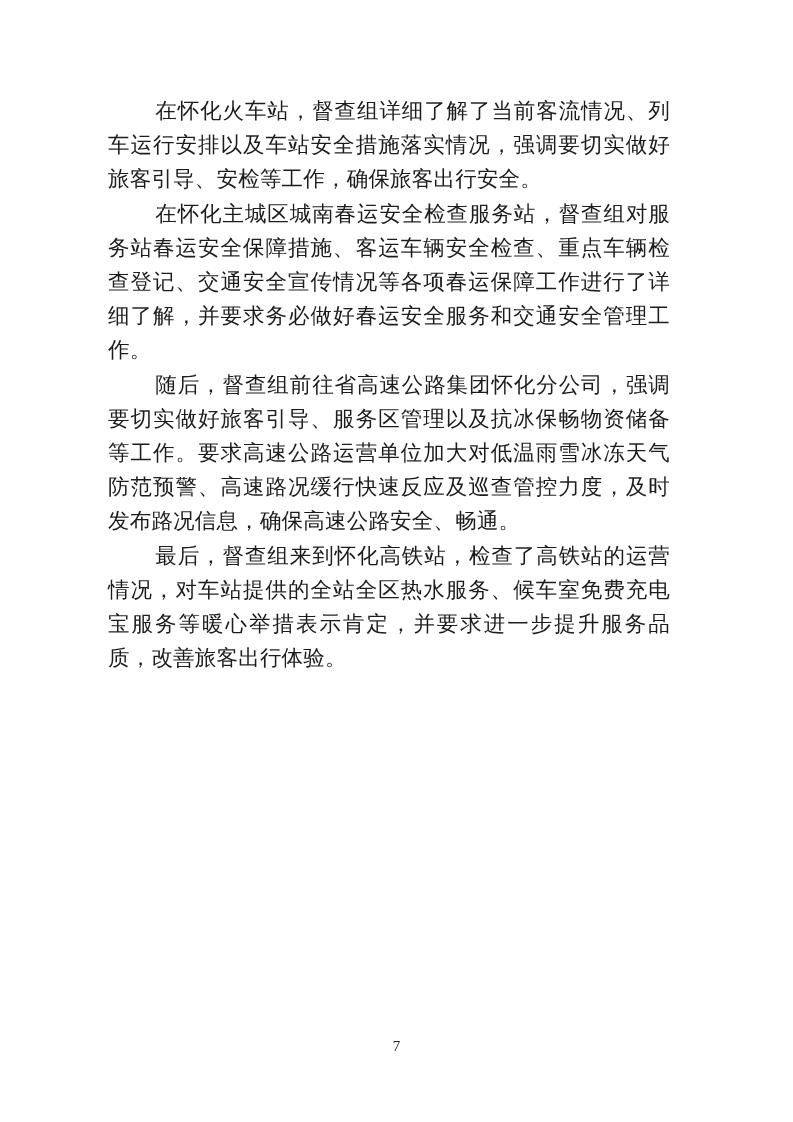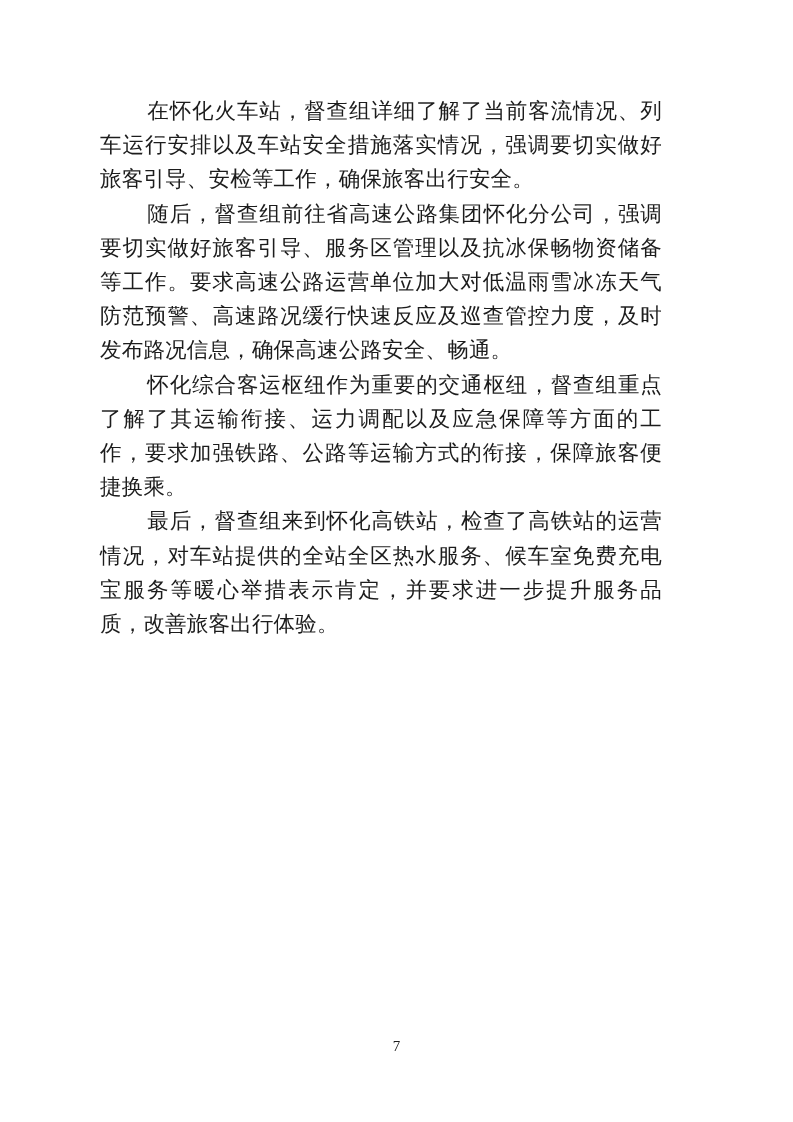--- a/index.html
+++ b/index.html
@@ -11,21 +11,21 @@
     position: relative;
     width: 793px;
     height: 1122px;
     background: #ffffff;
     overflow: hidden;
     font-family: "Liberation Serif", "DejaVu Serif", serif;
     color: #1c1c1c;
   }
   .text-block {
     position: absolute;
-    left: 100px;
+    left: 108px;
     top: 94px;
     width: 562px;
   }
   .text-block p {
     margin: 0;
     padding: 0;
     font-size: 21.5px;
     line-height: 34.2px;
     text-align: justify;
     text-justify: inter-ideograph;
@@ -43,18 +43,18 @@
     color: #1c1c1c;
     font-family: "Liberation Serif", "DejaVu Serif", serif;
   }
 </style>
 </head>
 <body>
 
 <div class="page">
   <div class="text-block">
     <p>在怀化火车站，督查组详细了解了当前客流情况、列车运行安排以及车站安全措施落实情况，强调要切实做好旅客引导、安检等工作，确保旅客出行安全。</p>
+    <p>在怀化主城区城南春运安全检查服务站，督查组对服务站春运安全保障措施、客运车辆安全检查、重点车辆检查登记、交通安全宣传情况等各项春运保障工作进行了详细了解，并要求务必做好春运安全服务和交通安全管理工作。</p>
     <p>随后，督查组前往省高速公路集团怀化分公司，强调要切实做好旅客引导、服务区管理以及抗冰保畅物资储备等工作。要求高速公路运营单位加大对低温雨雪冰冻天气防范预警、高速路况缓行快速反应及巡查管控力度，及时发布路况信息，确保高速公路安全、畅通。</p>
-    <p>怀化综合客运枢纽作为重要的交通枢纽，督查组重点了解了其运输衔接、运力调配以及应急保障等方面的工作，要求加强铁路、公路等运输方式的衔接，保障旅客便捷换乘。</p>
     <p>最后，督查组来到怀化高铁站，检查了高铁站的运营情况，对车站提供的全站全区热水服务、候车室免费充电宝服务等暖心举措表示肯定，并要求进一步提升服务品质，改善旅客出行体验。</p>
   </div>
   <div class="page-number">7</div>
 </div>
 
 </body></html>

